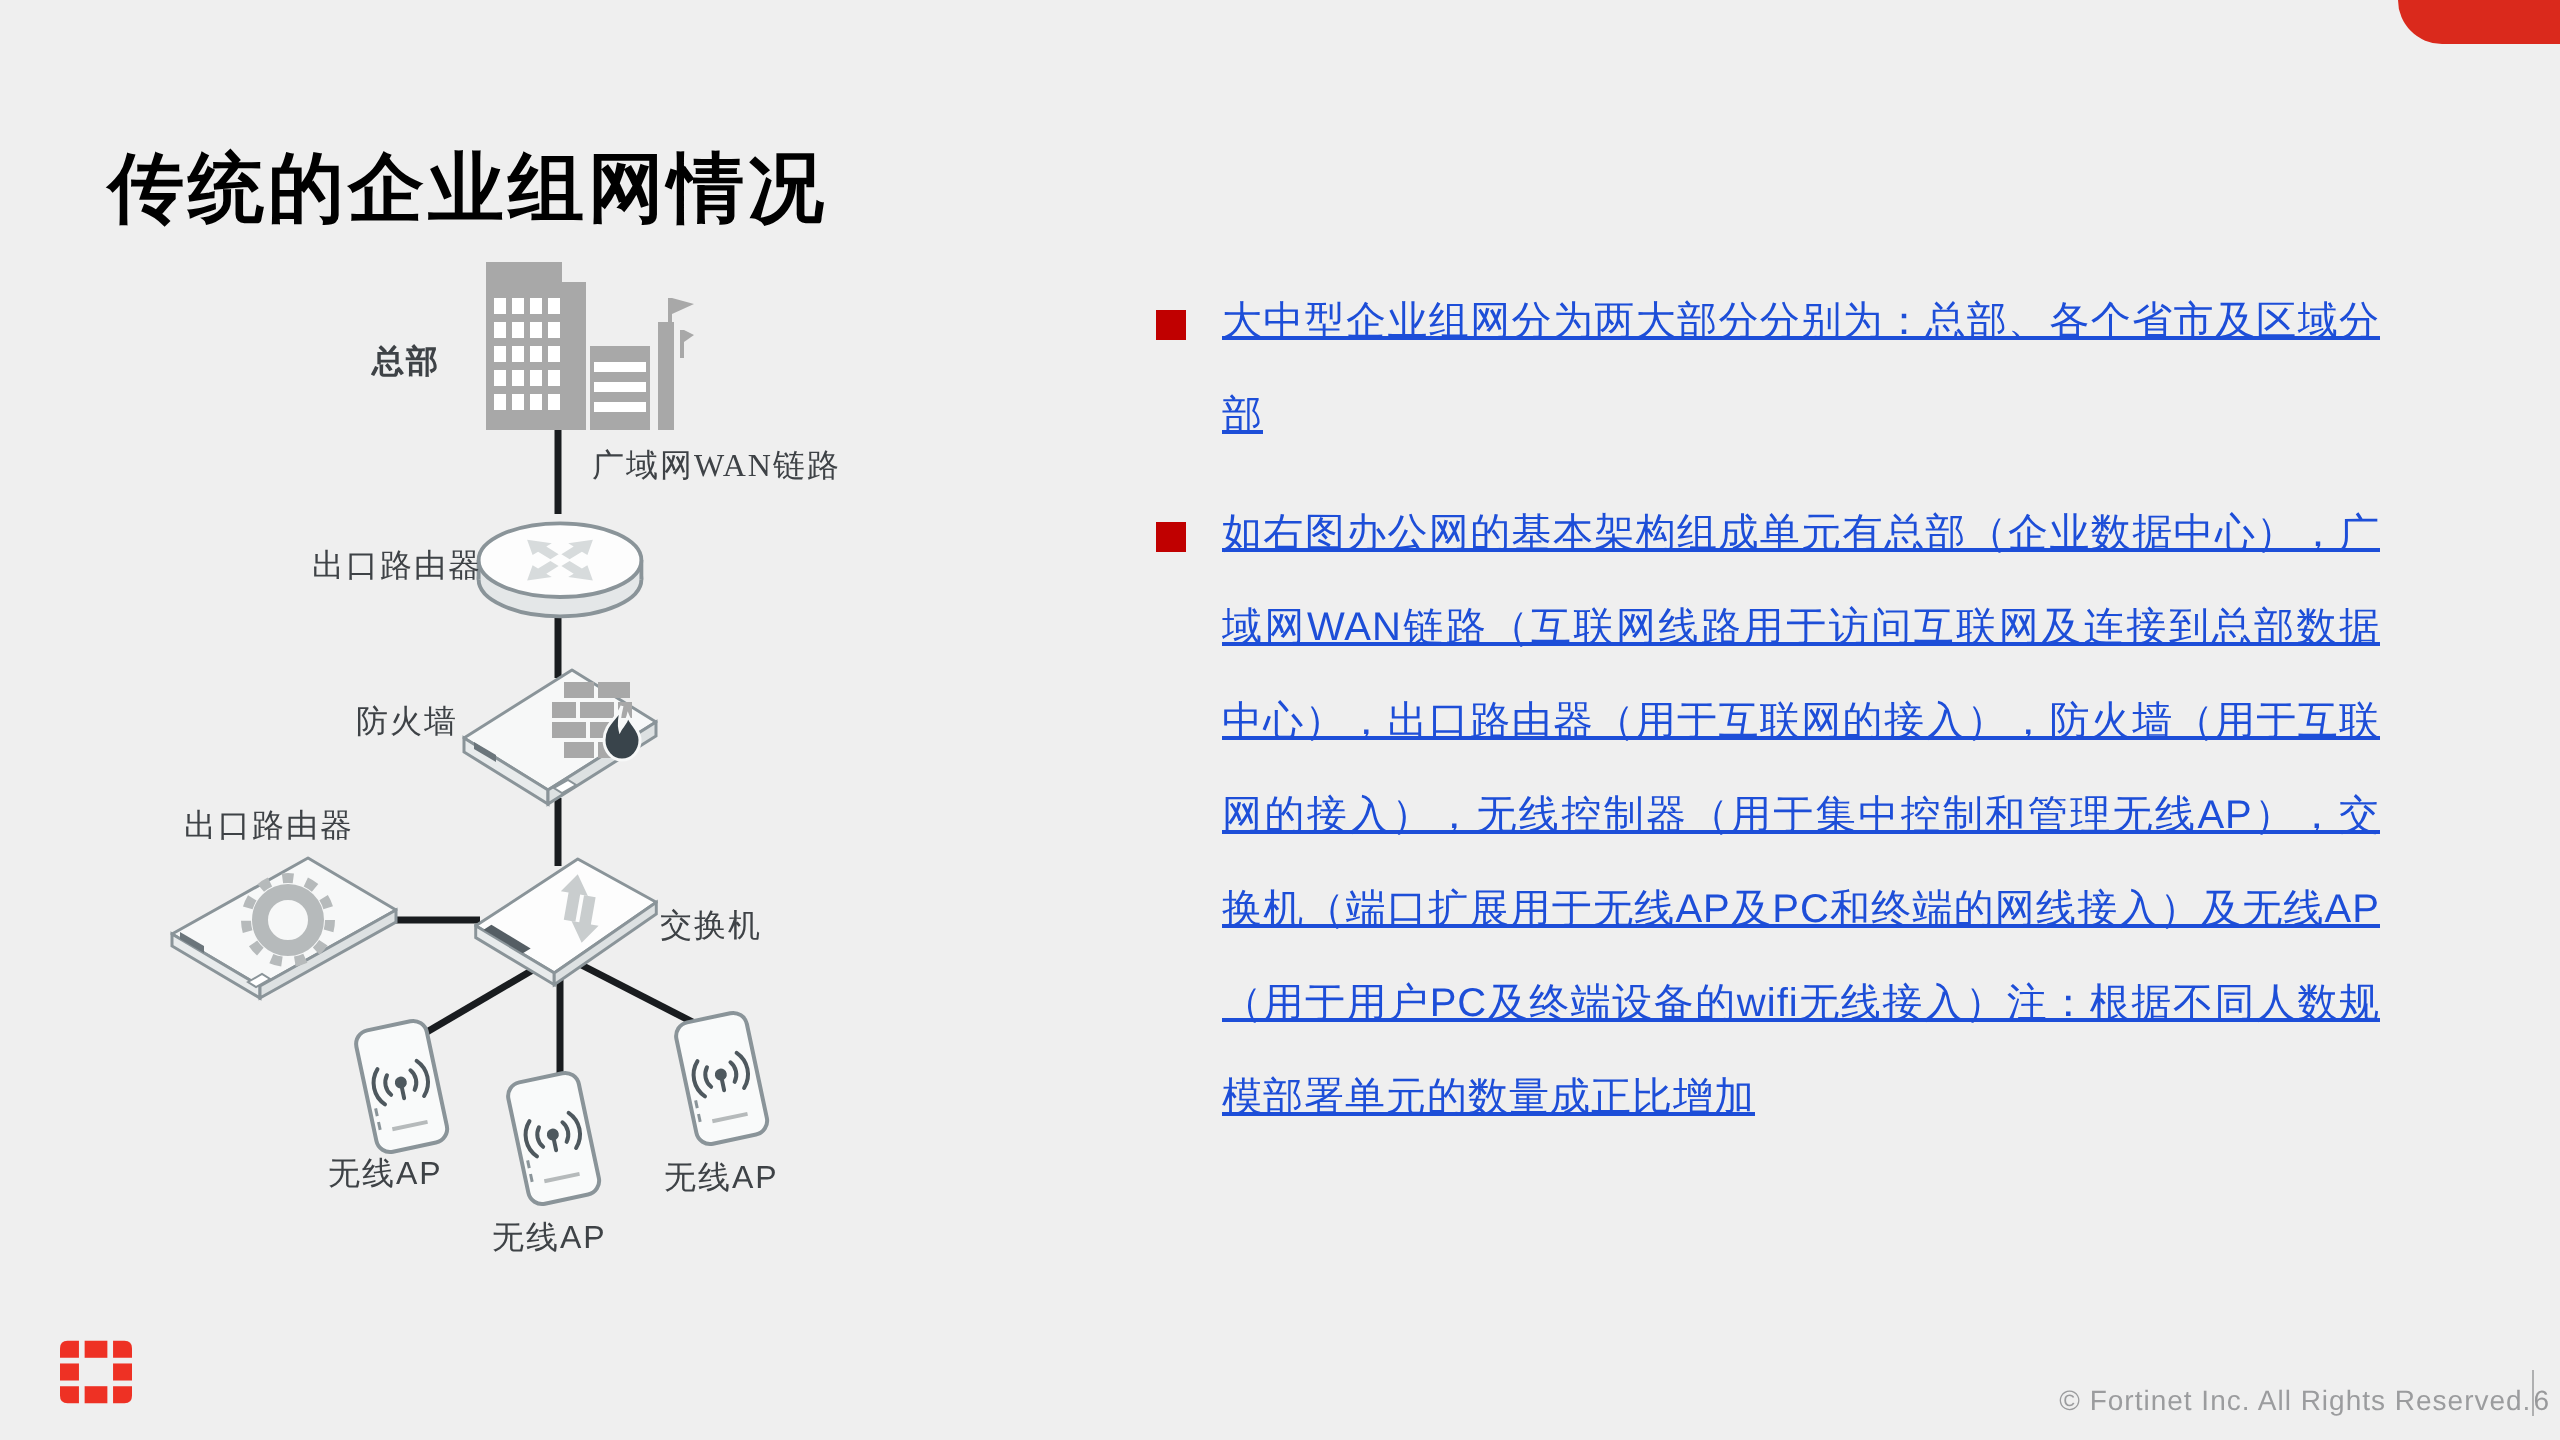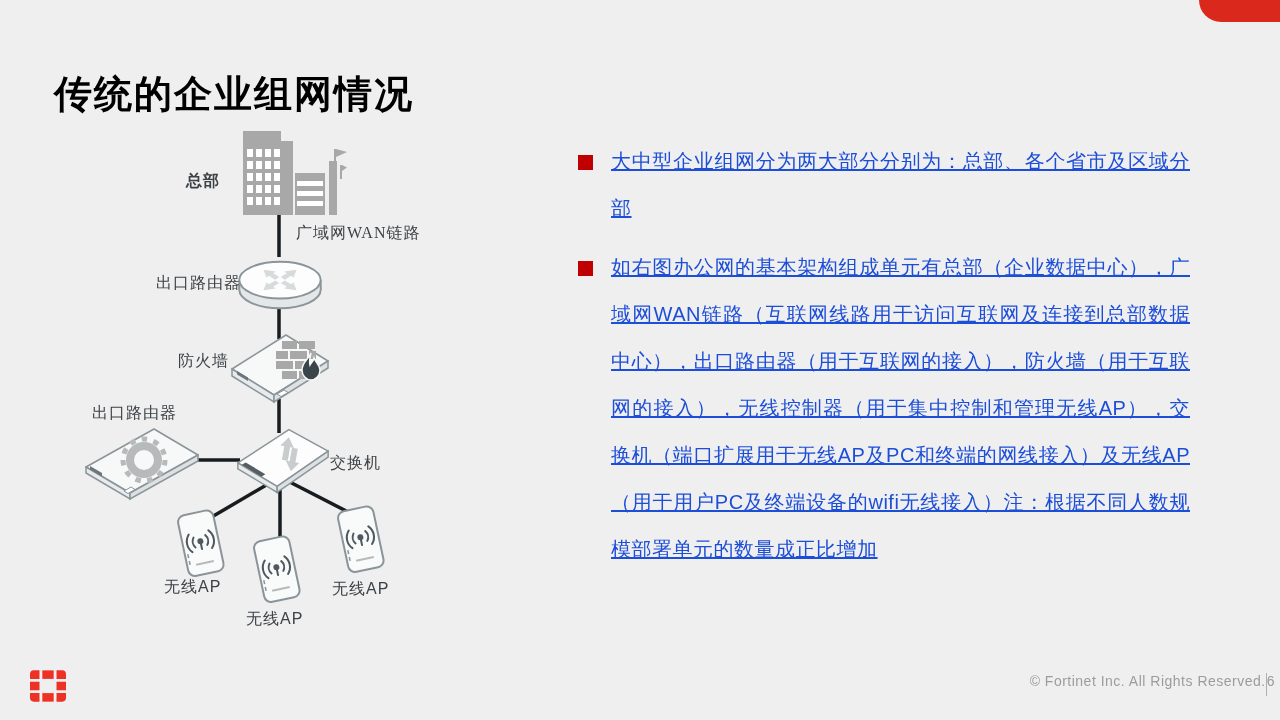--- a/index.html
+++ b/index.html
@@ -37,22 +37,22 @@
     width:15px;height:15px;margin-top:17px;
     background:var(--bullet-red,#C00000);
   }
   .bullet-text{
     font-size:20px;line-height:47px;color:#1d4ed8;
     text-align:justify;text-justify:inter-ideograph;letter-spacing:.5px;text-decoration:underline;
   }
   
   .logo{position:absolute;left:30px;top:670px;width:36px;height:32px;}
   .footer-right{
-    position:absolute;right:24px;bottom:24px;
-    display:flex;align-items:flex-start;
+    position:absolute;right:24px;bottom:12px;
+    display:flex;align-items:flex-end;
     color:#9B9C9E;font-size:14px;letter-spacing:.5px;
   }
   .footer-divider{width:1px;height:23px;background:#AFB0B1;}
   .page-number{color:#98999B;font-size:14px;}
   svg{display:block;}
 </style>
 </head>
 <body>
 
 <div class="slide">

